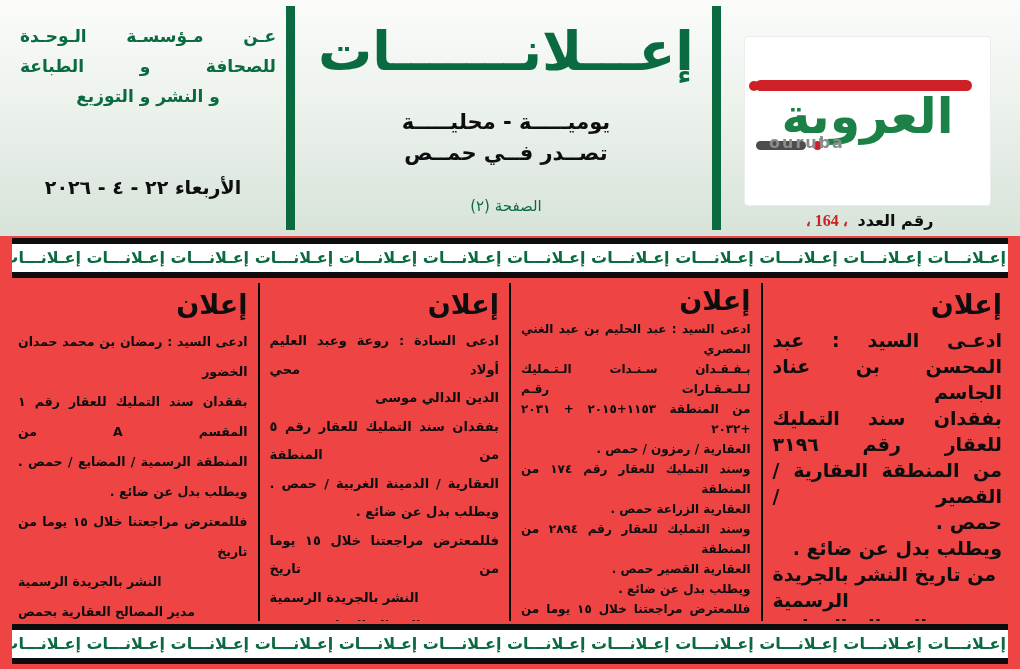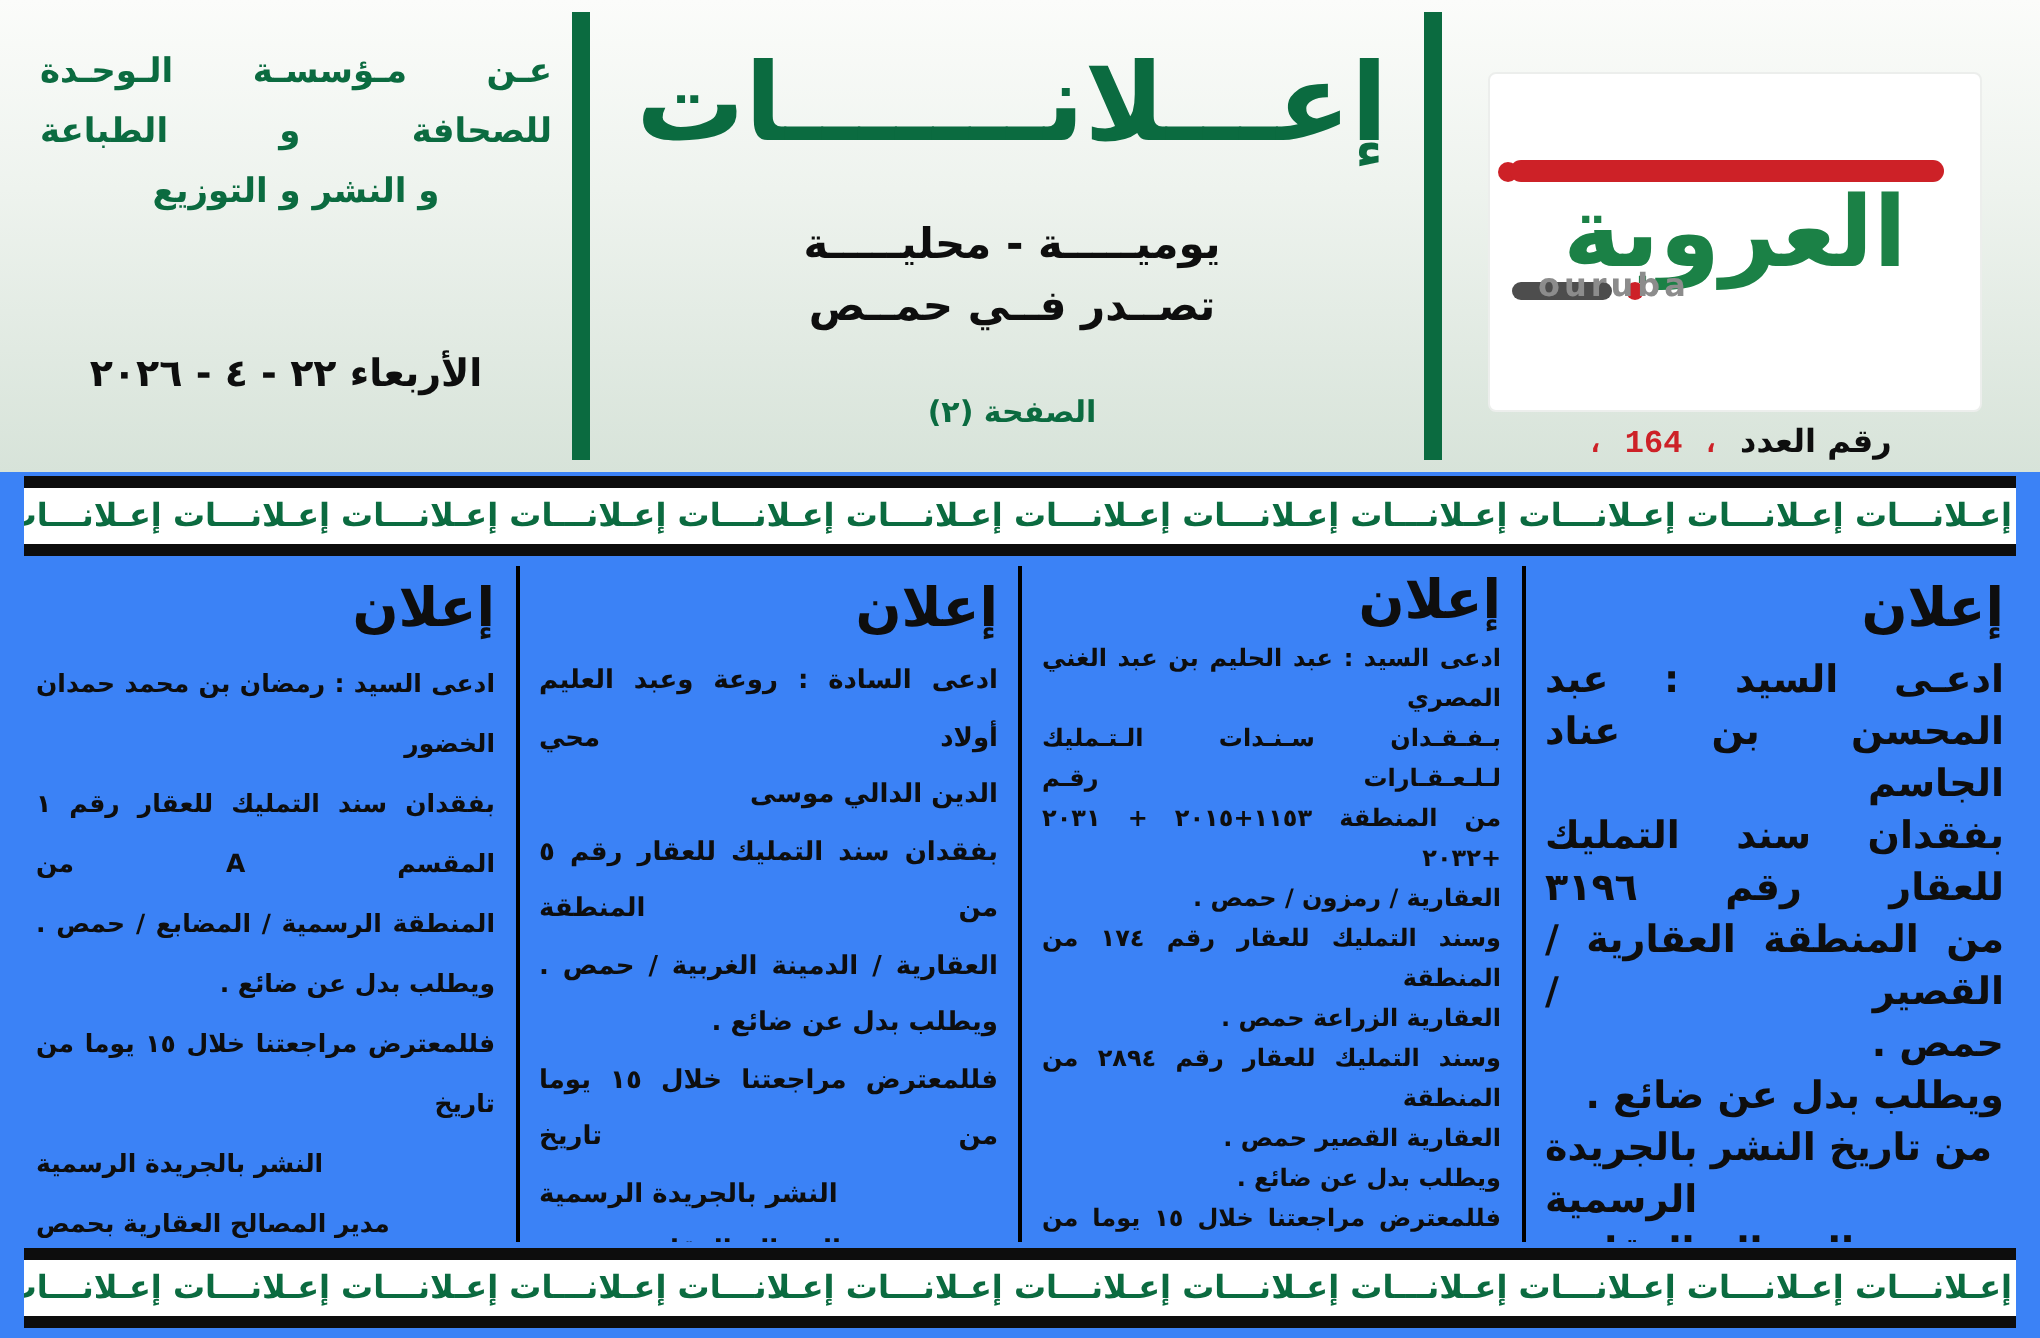--- a/index.html
+++ b/index.html
@@ -6,21 +6,21 @@
     --green:#0b6b40;
     --logo-green:#1b8146;
     --red:#cd2127;
     --dark-gray:#4d4d4d;
     --ink:#0e0e0e;
   }
   *{margin:0;padding:0;box-sizing:border-box;}
   body{background:#888;font-family:"DejaVu Sans",sans-serif;}
   .page{
     position:relative;width:1020px;height:669px;margin:0 auto;
-    background:#3b82f6;overflow:hidden;direction:rtl;
+    background:#ef4444;overflow:hidden;direction:rtl;
     font-family:"DejaVu Sans",sans-serif;
   }
   
   .header{
     position:absolute;top:0;left:0;width:1020px;height:236px;
     background:linear-gradient(180deg,#fbfcfa 0%,#eef3ee 40%,#d7e3d9 100%);
   }
   .vbar{position:absolute;top:6px;width:9px;height:224px;background:var(--green);}
   .vbar-left{left:286px;}
   .vbar-right{left:712px;}
@@ -34,21 +34,21 @@
     position:absolute;top:176px;left:12px;width:262px;
     color:var(--ink);font-weight:bold;font-size:19px;text-align:center;
   }
   .masthead{position:absolute;top:0;left:300px;width:412px;height:236px;text-align:center;}
   .masthead-title{
     position:absolute;top:22px;left:0;width:100%;
     color:var(--green);font-weight:bold;font-size:54px;line-height:1.1;
   }
   .masthead-sub1{position:absolute;top:110px;left:0;width:100%;color:var(--ink);font-weight:bold;font-size:21px;}
   .masthead-sub2{position:absolute;top:141px;left:0;width:100%;color:var(--ink);font-weight:bold;font-size:21px;}
-  .masthead-page{position:absolute;top:197px;left:0;width:100%;color:var(--green);font-weight:bold;font-size:15px;text-align:center;}
+  .masthead-page{position:absolute;top:197px;left:0;width:100%;color:var(--green);font-weight:normal;font-size:15px;text-align:center;}
   
   .logo-box{
     position:absolute;top:36px;left:744px;width:247px;height:170px;
     background:#fff;border-radius:4px;border:1px solid #eceeec;
   }
   .logo-red-dot1{position:absolute;top:44px;right:231px;width:10px;height:10px;border-radius:50%;background:var(--red);}
   .logo-red-bar{position:absolute;top:43px;right:18px;left:10px;height:11px;border-radius:6px;background:var(--red);}
   .logo-arabic{
     position:absolute;top:52px;left:0;width:100%;text-align:center;
     color:var(--logo-green);font-weight:bold;font-size:49px;line-height:1.15;
@@ -56,21 +56,21 @@
   .logo-latin{
     position:absolute;top:96px;left:24px;
     color:#8c8c8c;font-weight:bold;font-size:16px;letter-spacing:2px;direction:ltr;
   }
   .logo-dark-bar{position:absolute;top:104px;right:184px;left:11px;height:9px;border-radius:5px;background:var(--dark-gray);}
   .logo-red-dot2{position:absolute;top:104px;right:168px;width:9px;height:9px;border-radius:50%;background:var(--red);}
   .issue-line{
     position:absolute;top:211px;left:744px;width:247px;text-align:center;
     font-weight:bold;font-size:16px;color:var(--ink);white-space:nowrap;
   }
-  .issue-value{color:var(--red);font-family:Liberation Mono, monospace;font-weight:bold;padding:0 4px;}
+  .issue-value{color:var(--red);font-family:Liberation Serif, serif;font-weight:bold;padding:0 4px;}
   
   .banner{
     position:absolute;left:12px;right:12px;
     border-top:6px solid #0d0d0d;border-bottom:6px solid #0d0d0d;
     background:#fff;padding:4px 2px 5px 2px;
     color:var(--green);font-weight:bold;font-size:16px;
     text-align:center;white-space:nowrap;overflow:hidden;
   }
   .banner-top{top:238px;}
   .banner-bottom{top:624px;}

